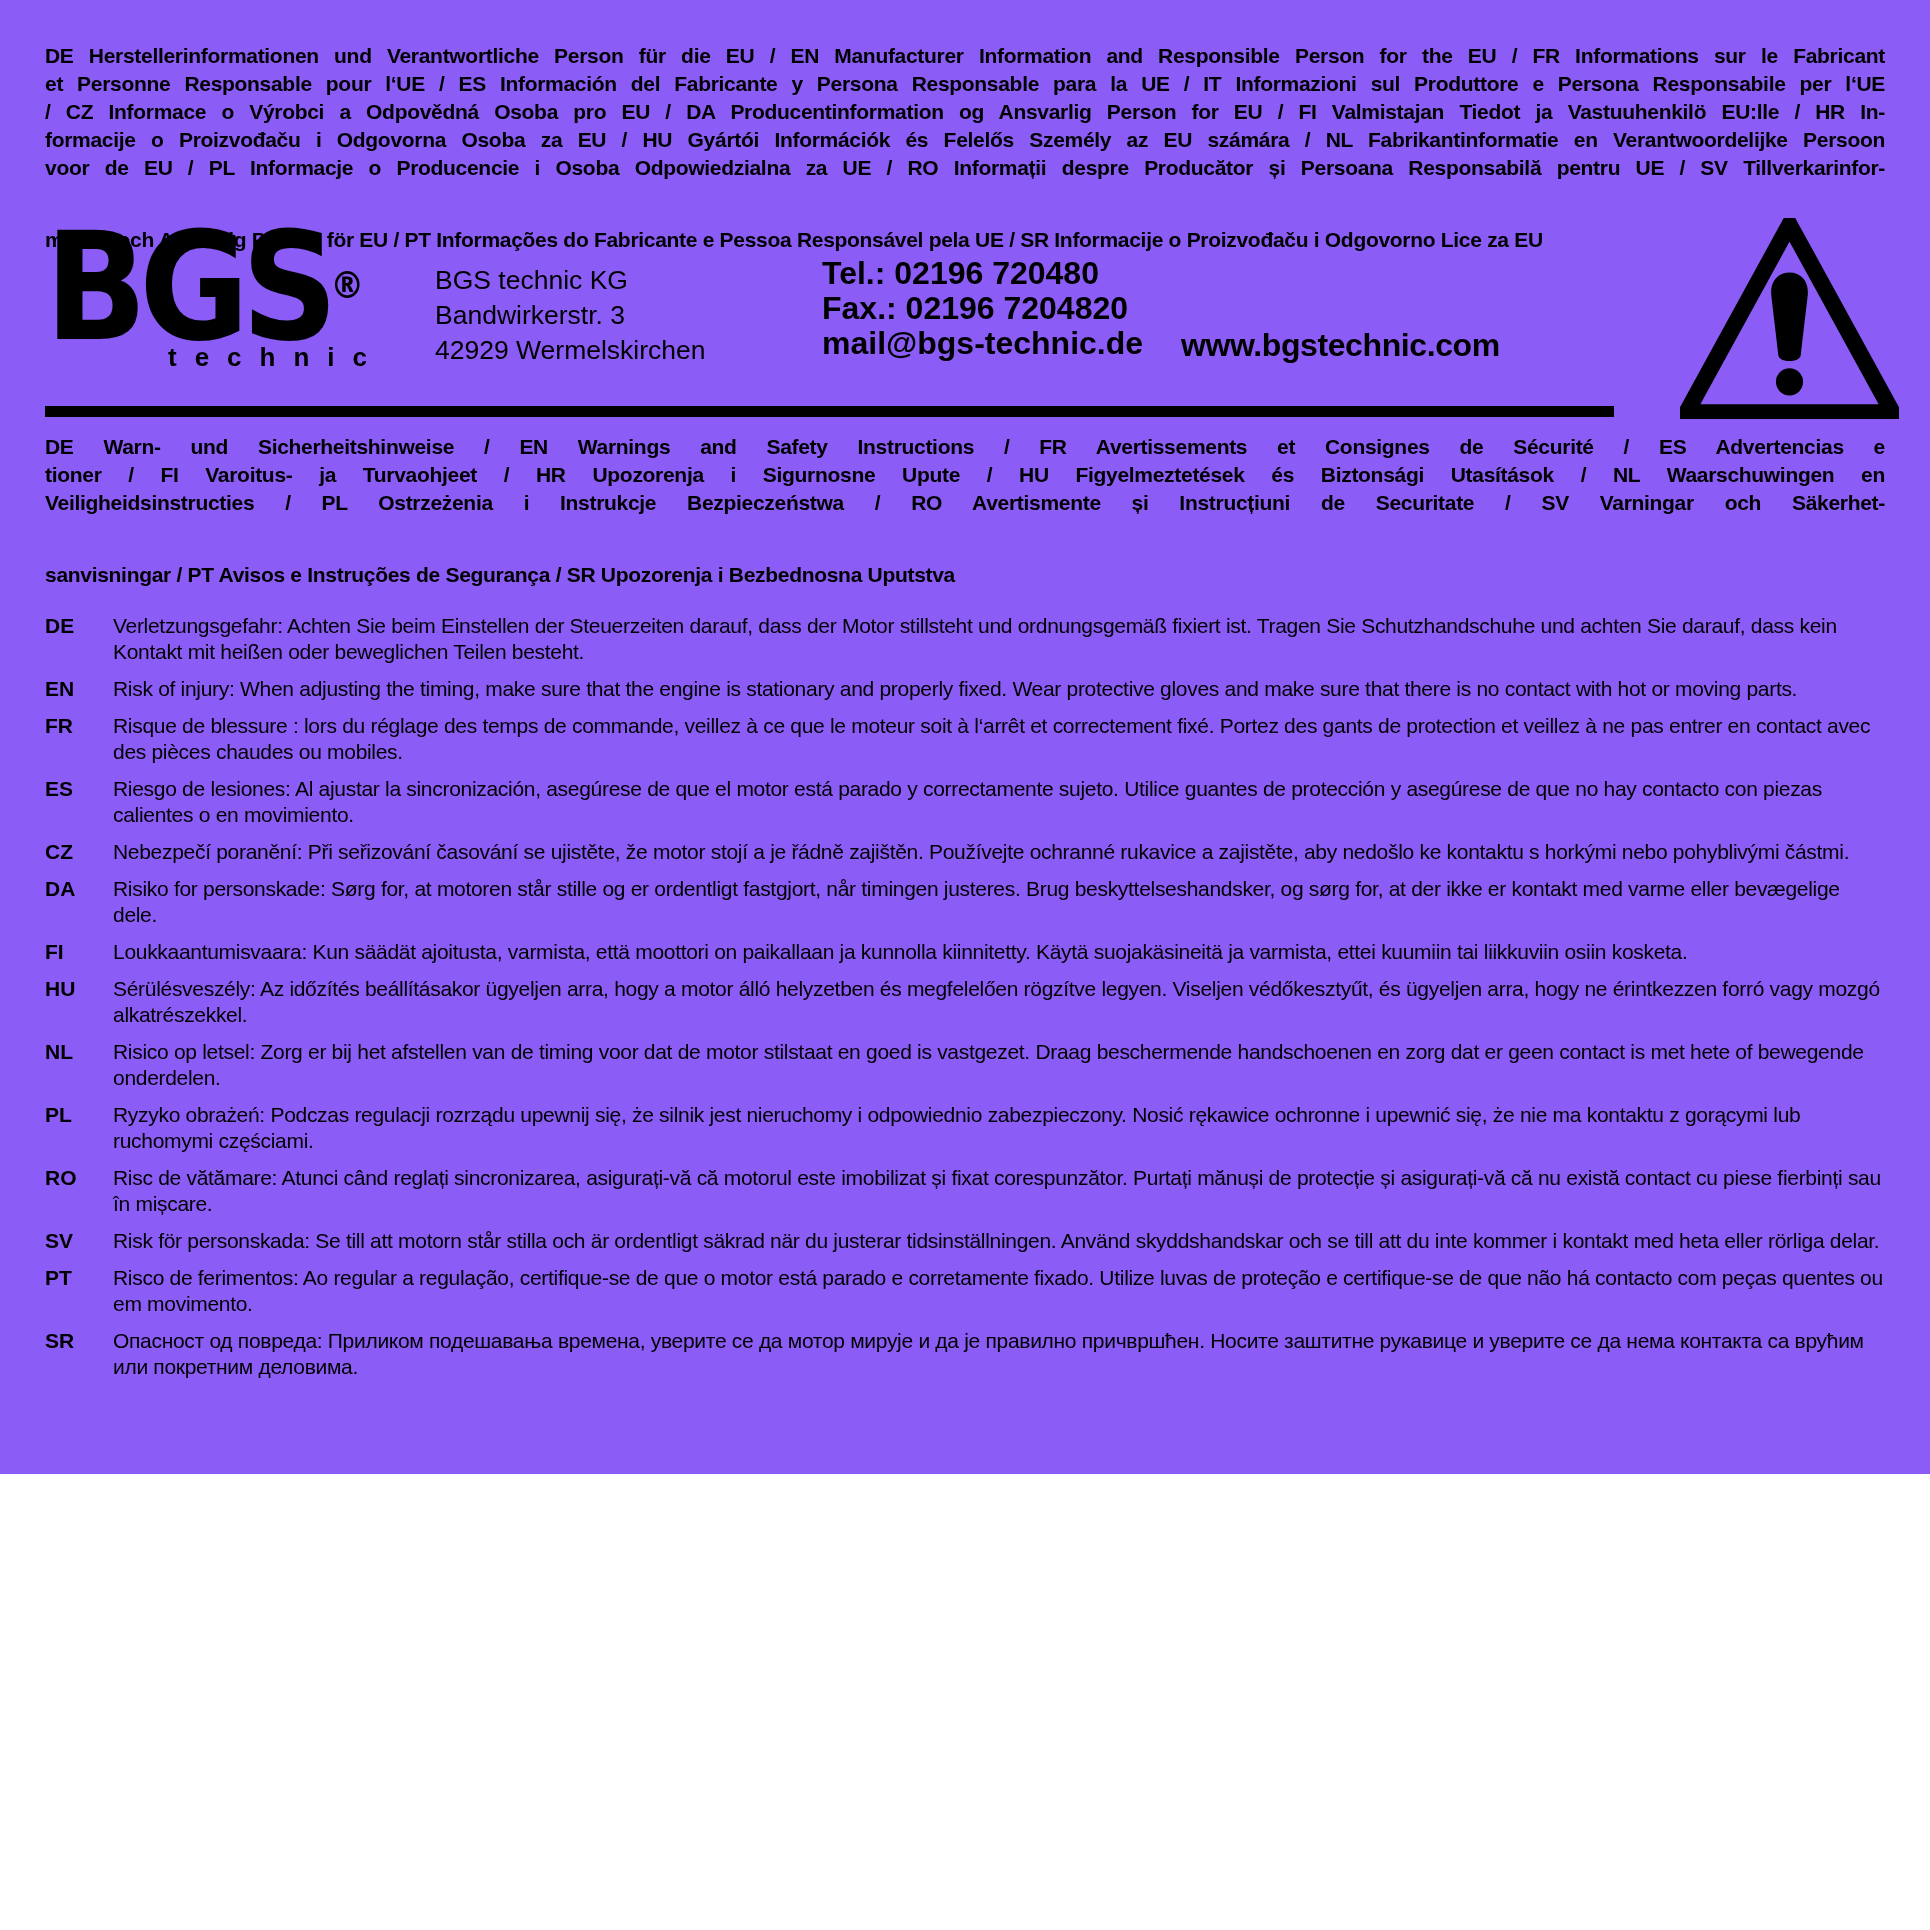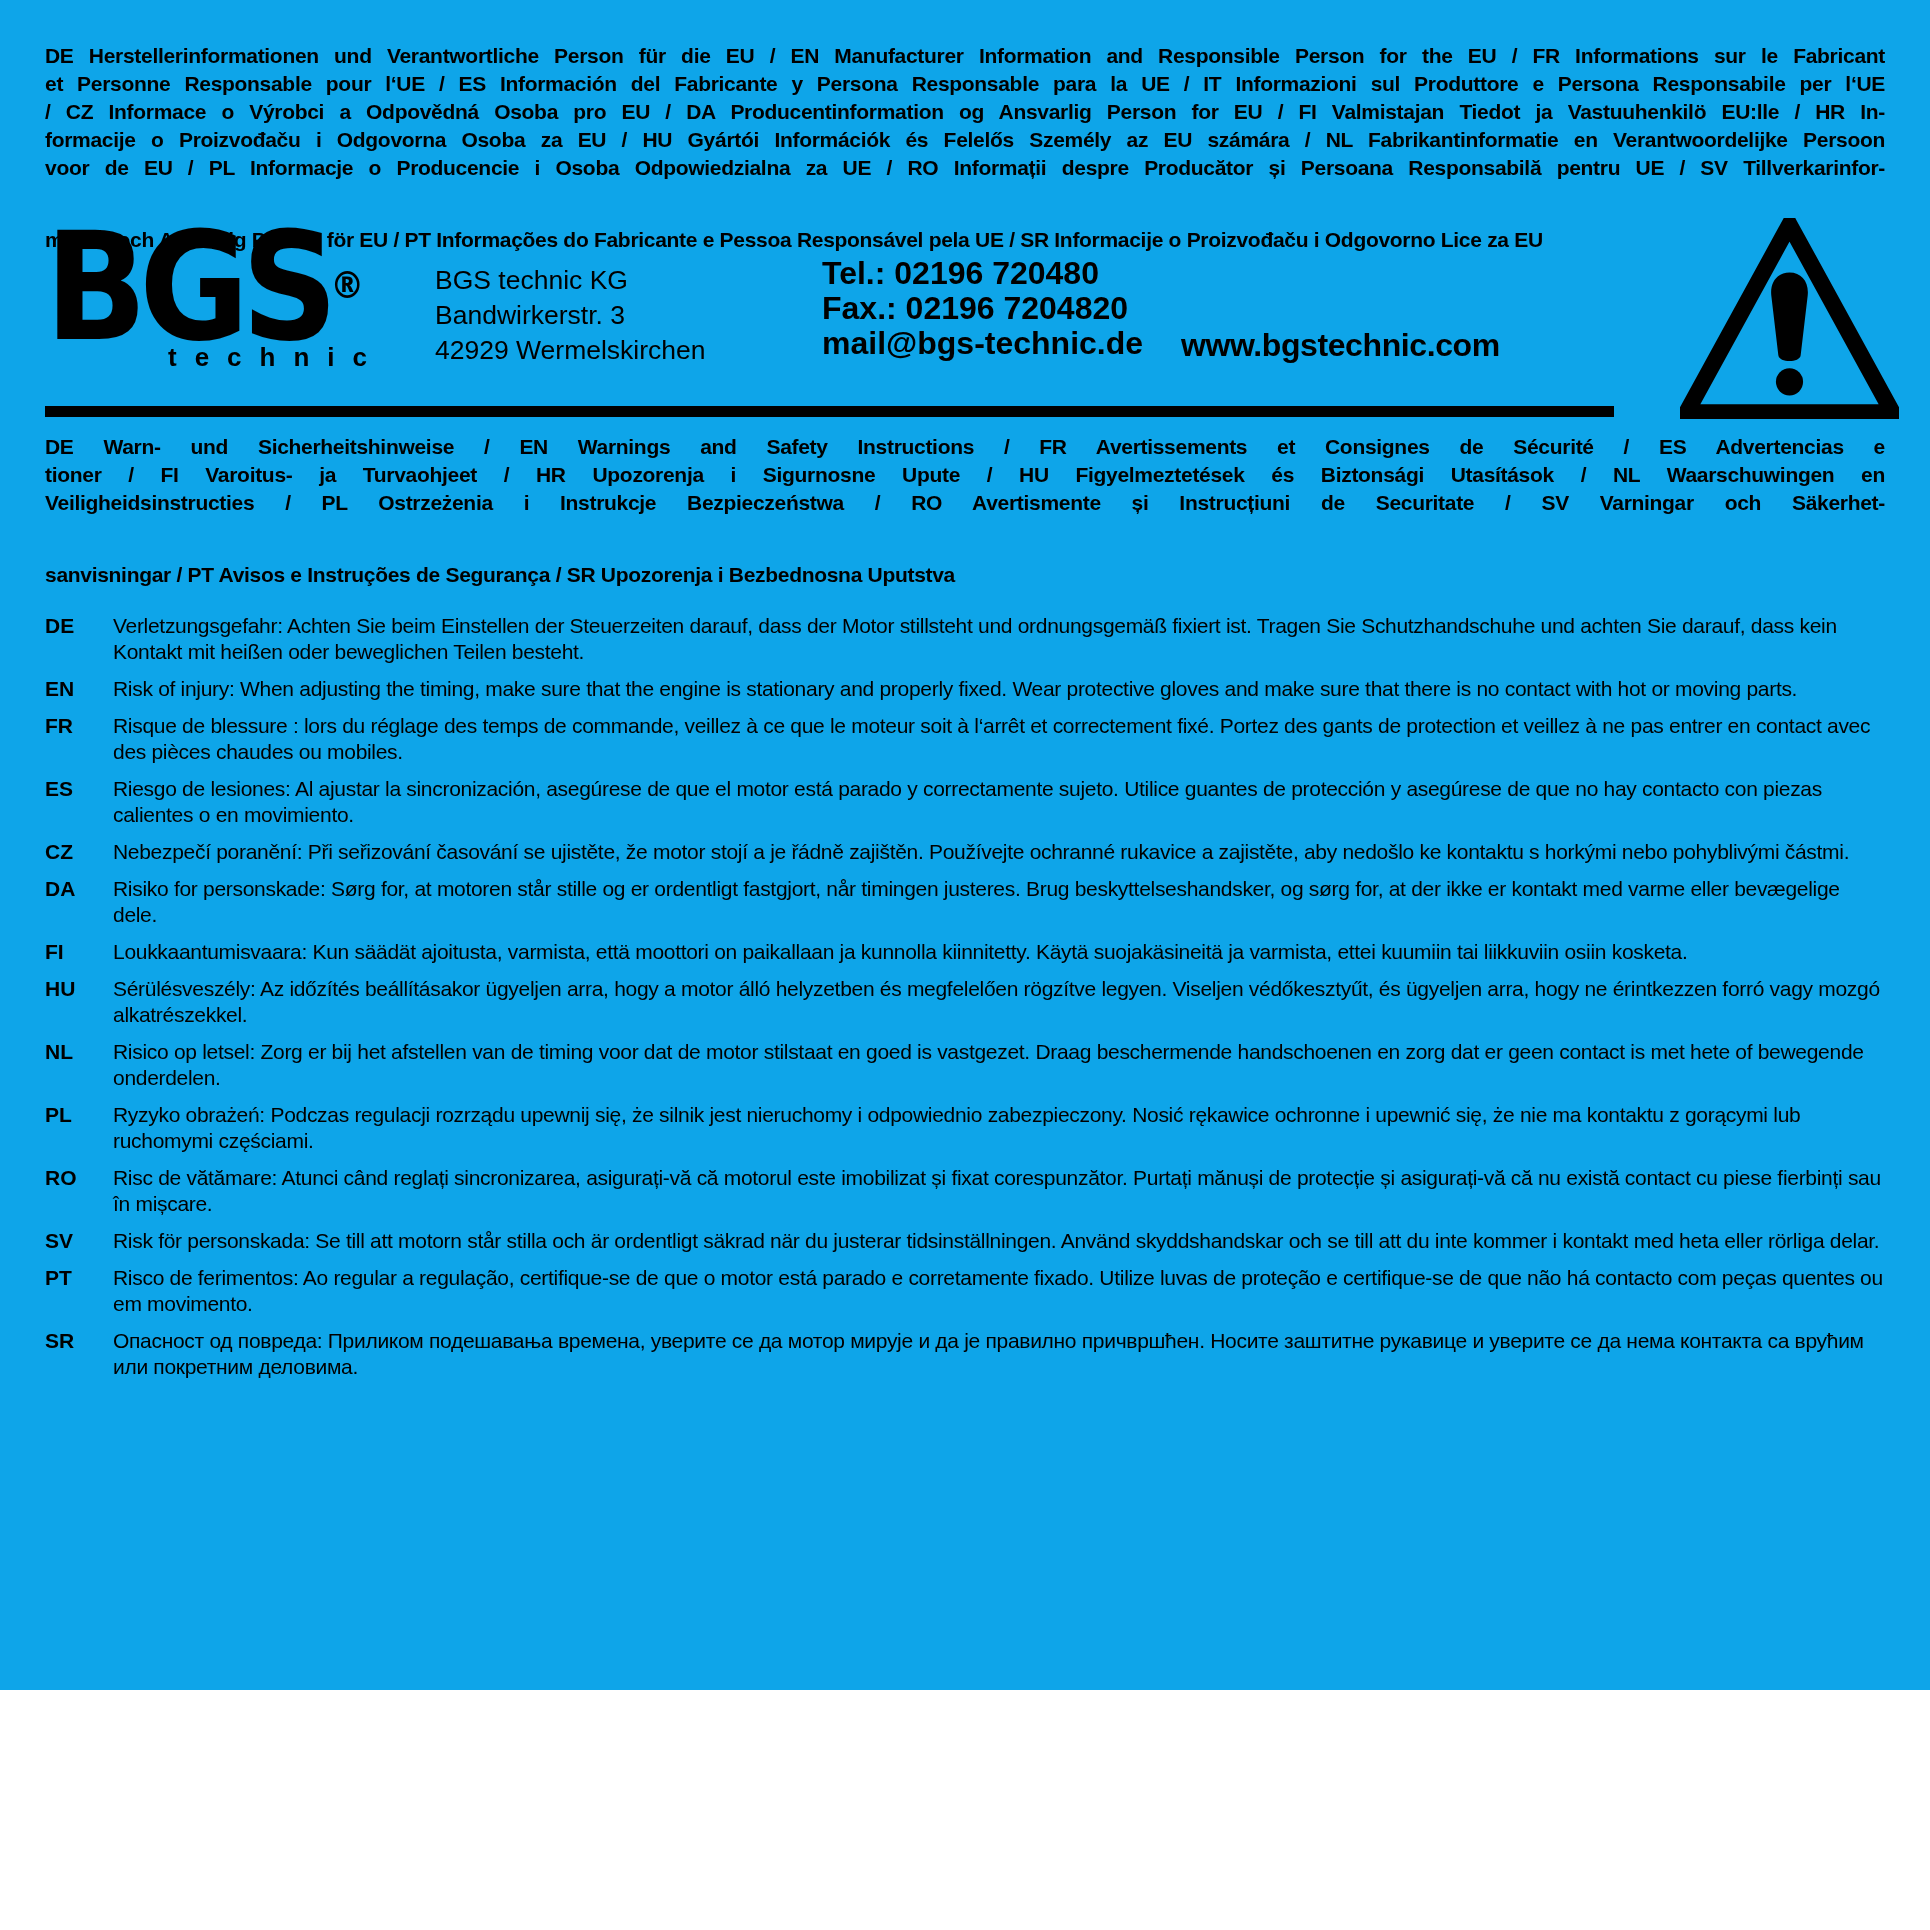--- a/index.html
+++ b/index.html
@@ -1,19 +1,19 @@
 <!DOCTYPE html>
 <html style="font-size:12.5px"><head>
 <meta charset="utf-8">
 <style>
   html,body{margin:0;padding:0;background:#ffffff;}
   .page{
     position:relative;
-    width:1930px;height:1690px;
-    background:#0ea5e9;color:#000;
+    width:1930px;height:1474px;
+    background:#8b5cf6;color:#000;
     font-family:"Liberation Sans",sans-serif;
     overflow:hidden;
   }
   
   .hdr-block{position:absolute;left:45px;width:1840px;}
   .hdr-top{top:42px;}
   .hdr-line{
     font-weight:bold;font-size:21px;line-height:28px;letter-spacing:-0.3px;
     text-align:justify;text-align-last:justify;white-space:normal;
   }

